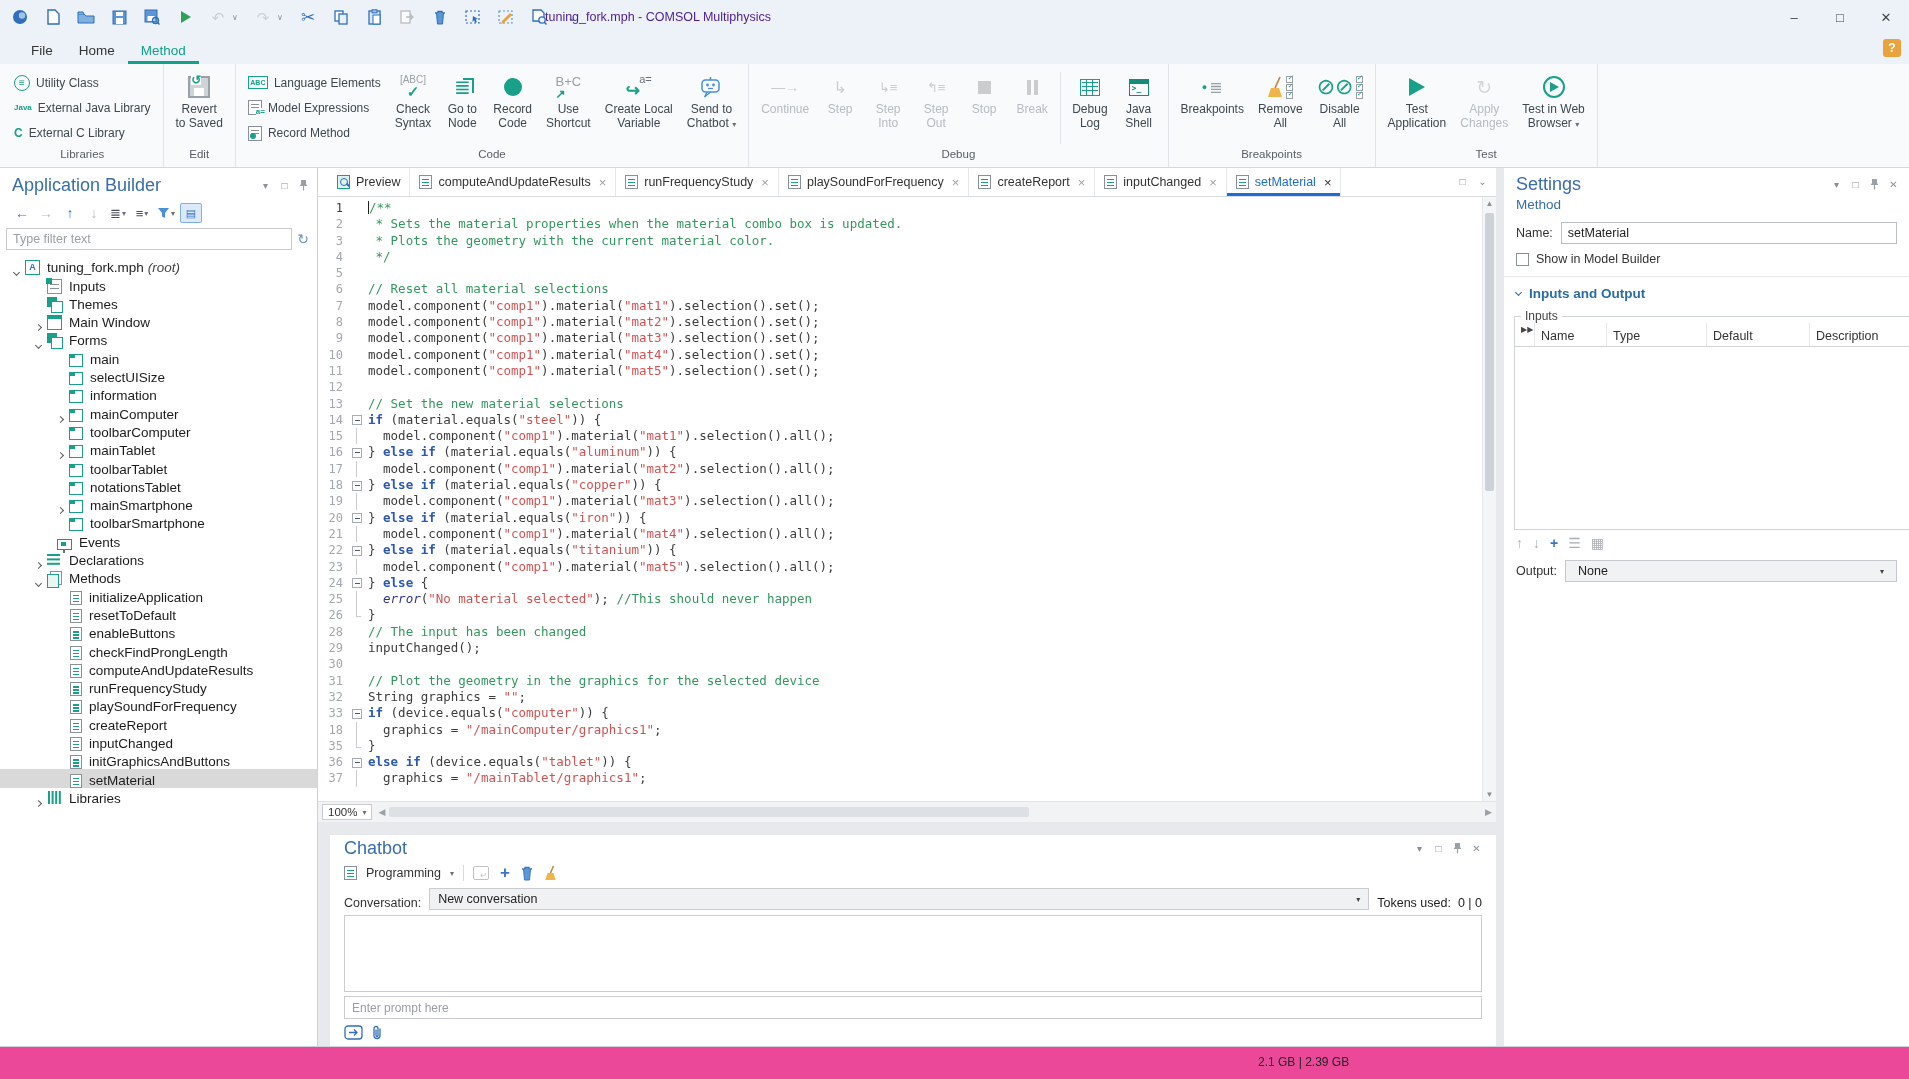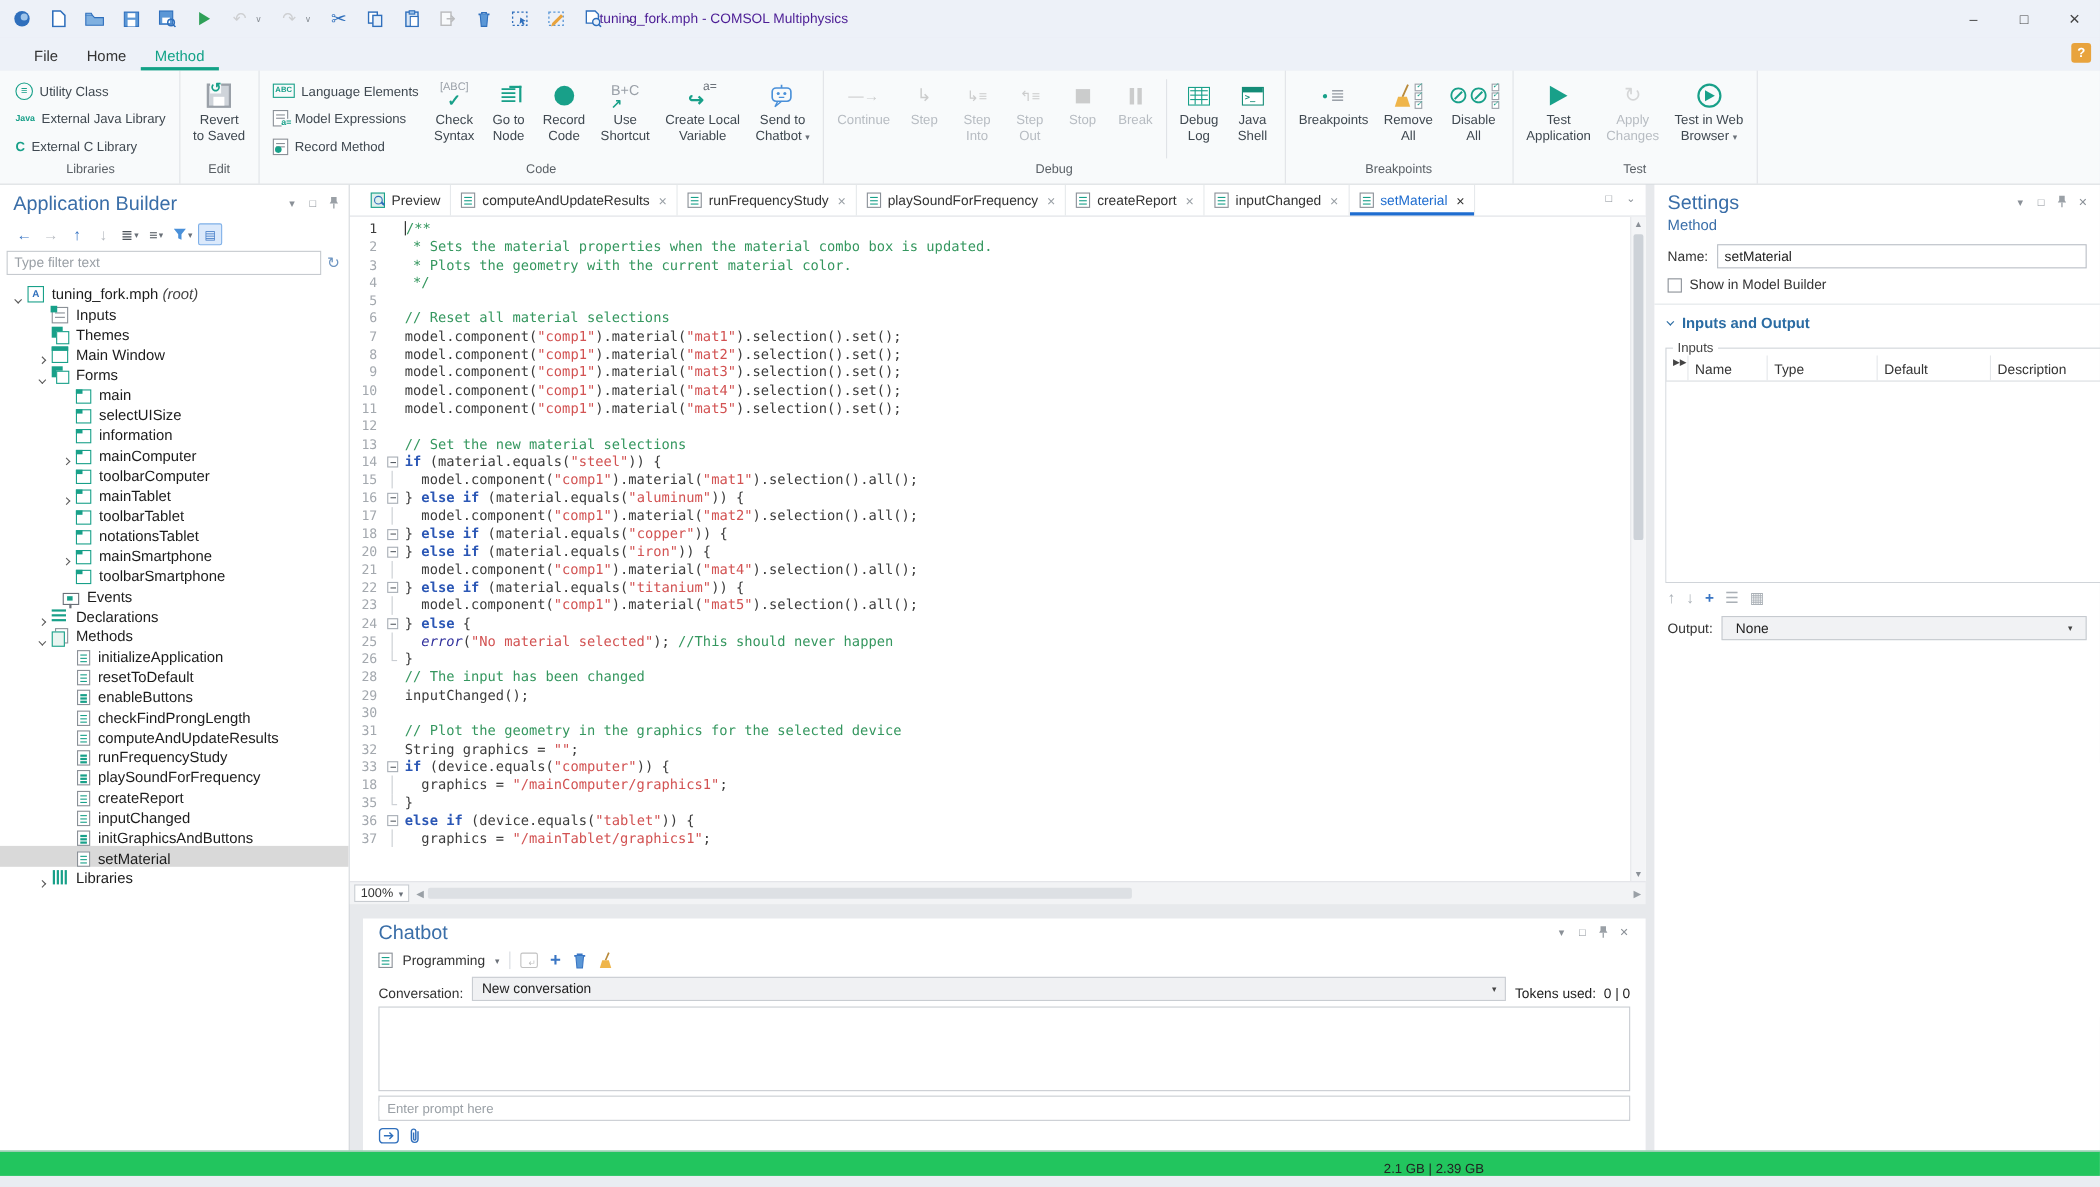--- a/index.html
+++ b/index.html
@@ -233,21 +233,21 @@
   .tbl-first{width:20px;color:#444;font-size:8px;align-items:flex-start;padding-top:2px}
   .tbl-body{height:182px;background:#fff}
   .tblbar{display:flex;align-items:center;gap:10px;padding:5px 12px;font-size:14px}
   .tblbar .gray{color:#aab0b6}
   .tblbar .blue{color:#3a76c4;font-weight:bold}
   .out-row{display:flex;align-items:center;gap:8px;padding:4px 12px;font-size:12.5px}
   .out-select{flex:1;height:22px;background:#f1f2f4;border:1px solid #c6cacf;display:flex;align-items:center;padding:0 12px;color:#222}
   .out-select .ddcaret{margin-left:auto;color:#444}
 
   
-  .statusbar{height:23px;background:#22c55e;border-top:1px solid #d0d3d7;position:relative}
+  .statusbar{height:33px;background:#ec4899;border-top:1px solid #d0d3d7;position:relative}
   .mem{position:absolute;left:1258px;top:8px;font-size:12px;color:#222}
 </style>
 </head>
 <body>
 
 <div class="titlebar">
   <div class="tb-icons" id="tb-icons">
       <span class="tbi">
         <svg width="16" height="16">
           <circle cx="8" cy="8" r="7" fill="#2f6fbc"></circle>
@@ -841,20 +841,21 @@
           <div class="line"><span class="ln">9</span><span class="fold"></span><span class="codeseg"><span class="tok-p">model.component(</span><span class="tok-s">"comp1"</span><span class="tok-p">).material(</span><span class="tok-s">"mat3"</span><span class="tok-p">).selection().set();</span></span></div>
           <div class="line"><span class="ln">10</span><span class="fold"></span><span class="codeseg"><span class="tok-p">model.component(</span><span class="tok-s">"comp1"</span><span class="tok-p">).material(</span><span class="tok-s">"mat4"</span><span class="tok-p">).selection().set();</span></span></div>
           <div class="line"><span class="ln">11</span><span class="fold"></span><span class="codeseg"><span class="tok-p">model.component(</span><span class="tok-s">"comp1"</span><span class="tok-p">).material(</span><span class="tok-s">"mat5"</span><span class="tok-p">).selection().set();</span></span></div>
           <div class="line"><span class="ln">12</span><span class="fold"></span><span class="codeseg"></span></div>
           <div class="line"><span class="ln">13</span><span class="fold"></span><span class="codeseg"><span class="tok-c">// Set the new material selections</span></span></div>
           <div class="line"><span class="ln">14</span><span class="fold open"></span><span class="codeseg"><span class="tok-k">if</span><span class="tok-p"> (material.equals(</span><span class="tok-s">"steel"</span><span class="tok-p">)) {</span></span></div>
           <div class="line"><span class="ln">15</span><span class="fold guide"></span><span class="codeseg"><span class="tok-p">  model.component(</span><span class="tok-s">"comp1"</span><span class="tok-p">).material(</span><span class="tok-s">"mat1"</span><span class="tok-p">).selection().all();</span></span></div>
           <div class="line"><span class="ln">16</span><span class="fold open"></span><span class="codeseg"><span class="tok-p">} </span><span class="tok-k">else</span><span class="tok-p"> </span><span class="tok-k">if</span><span class="tok-p"> (material.equals(</span><span class="tok-s">"aluminum"</span><span class="tok-p">)) {</span></span></div>
           <div class="line"><span class="ln">17</span><span class="fold guide"></span><span class="codeseg"><span class="tok-p">  model.component(</span><span class="tok-s">"comp1"</span><span class="tok-p">).material(</span><span class="tok-s">"mat2"</span><span class="tok-p">).selection().all();</span></span></div>
           <div class="line"><span class="ln">18</span><span class="fold open"></span><span class="codeseg"><span class="tok-p">} </span><span class="tok-k">else</span><span class="tok-p"> </span><span class="tok-k">if</span><span class="tok-p"> (material.equals(</span><span class="tok-s">"copper"</span><span class="tok-p">)) {</span></span></div>
+          <div class="line"><span class="ln">19</span><span class="fold guide"></span><span class="codeseg"><span class="tok-p">  model.component(</span><span class="tok-s">"comp1"</span><span class="tok-p">).material(</span><span class="tok-s">"mat3"</span><span class="tok-p">).selection().all();</span></span></div>
           <div class="line"><span class="ln">20</span><span class="fold open"></span><span class="codeseg"><span class="tok-p">} </span><span class="tok-k">else</span><span class="tok-p"> </span><span class="tok-k">if</span><span class="tok-p"> (material.equals(</span><span class="tok-s">"iron"</span><span class="tok-p">)) {</span></span></div>
           <div class="line"><span class="ln">21</span><span class="fold guide"></span><span class="codeseg"><span class="tok-p">  model.component(</span><span class="tok-s">"comp1"</span><span class="tok-p">).material(</span><span class="tok-s">"mat4"</span><span class="tok-p">).selection().all();</span></span></div>
           <div class="line"><span class="ln">22</span><span class="fold open"></span><span class="codeseg"><span class="tok-p">} </span><span class="tok-k">else</span><span class="tok-p"> </span><span class="tok-k">if</span><span class="tok-p"> (material.equals(</span><span class="tok-s">"titanium"</span><span class="tok-p">)) {</span></span></div>
           <div class="line"><span class="ln">23</span><span class="fold guide"></span><span class="codeseg"><span class="tok-p">  model.component(</span><span class="tok-s">"comp1"</span><span class="tok-p">).material(</span><span class="tok-s">"mat5"</span><span class="tok-p">).selection().all();</span></span></div>
           <div class="line"><span class="ln">24</span><span class="fold open"></span><span class="codeseg"><span class="tok-p">} </span><span class="tok-k">else</span><span class="tok-p"> {</span></span></div>
           <div class="line"><span class="ln">25</span><span class="fold guide"></span><span class="codeseg"><span class="tok-p">  </span><span class="tok-e">error</span><span class="tok-p">(</span><span class="tok-s">"No material selected"</span><span class="tok-p">); </span><span class="tok-c">//This should never happen</span></span></div>
           <div class="line"><span class="ln">26</span><span class="fold end"></span><span class="codeseg"><span class="tok-p">}</span></span></div>
           <div class="line"><span class="ln">28</span><span class="fold"></span><span class="codeseg"><span class="tok-c">// The input has been changed</span></span></div>
           <div class="line"><span class="ln">29</span><span class="fold"></span><span class="codeseg"><span class="tok-p">inputChanged();</span></span></div>
           <div class="line"><span class="ln">30</span><span class="fold"></span><span class="codeseg"></span></div>

